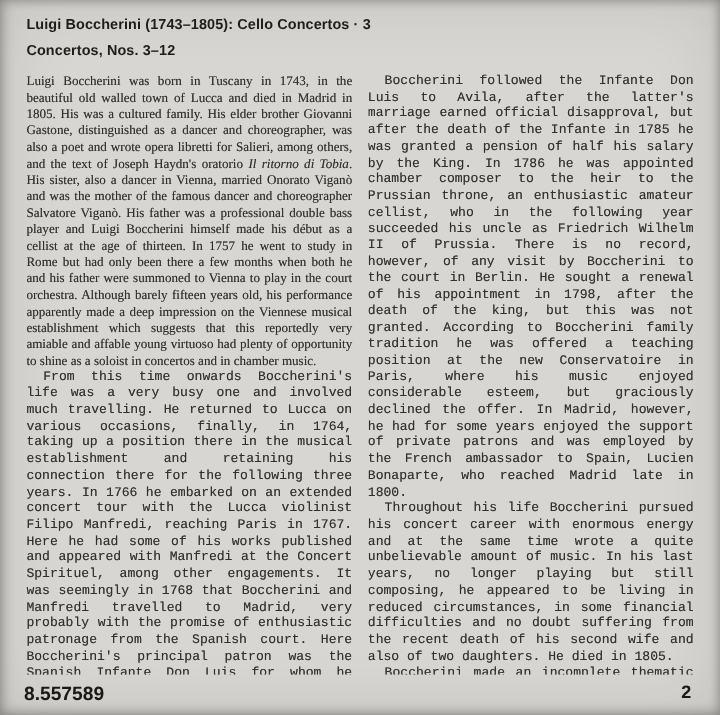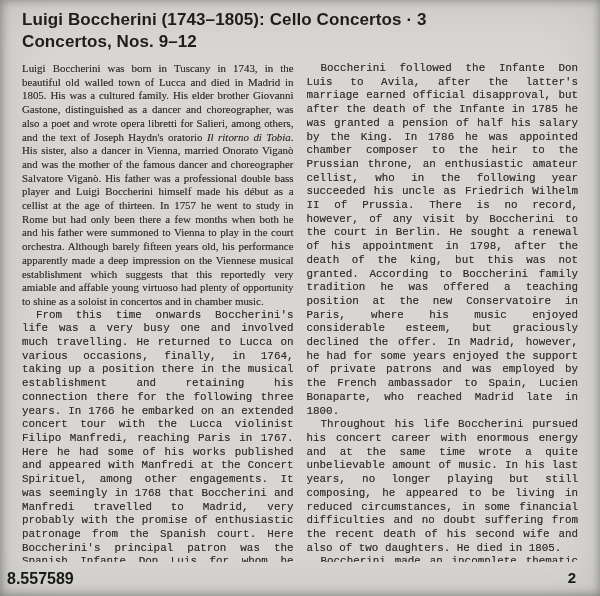--- a/index.html
+++ b/index.html
@@ -22,21 +22,21 @@
       inset 0 -4px 10px rgba(0,0,0,0.12),
       inset 0 3px 8px rgba(0,0,0,0.06);
   }
   .title-block {
     position: absolute;
     left: 22px;
     top: 9px;
     right: 20px;
     font-family: "Liberation Sans", sans-serif;
     font-weight: 700;
-    font-size: 17px;
+    font-size: 12px;
     line-height: 22px;
     color: #1e1d1b;
     letter-spacing: 0.1px;
   }
   .columns {
     position: absolute;
     left: 22px;
     top: 62px;
     width: 556px;
     height: 500px;
@@ -59,21 +59,21 @@
   }
   .para.indent {
     text-indent: 14px;
     font-family: Liberation Mono, monospace;
   }
   .work-title {
     font-style: italic;
   }
   .footer-cat {
     position: absolute;
-    left: 7px;
+    left: 20px;
     bottom: 8px;
     font-family: "Liberation Sans", sans-serif;
     font-weight: 700;
     font-size: 16px;
     color: #191918;
   }
   .footer-page {
     position: absolute;
     right: 24px;
     bottom: 10px;
@@ -83,21 +83,21 @@
     color: #191918;
   }
 </style>
 </head>
 <body>
 
 <div class="page">
 
   <header class="title-block">
     <div>Luigi Boccherini (1743–1805): Cello Concertos · 3</div>
-    <div>Concertos, Nos. 9–12</div>
+    <div>Concertos, Nos. 3–12</div>
   </header>
 
   <main class="columns">
 
     <section class="col">
       <p class="para"><span>Luigi Boccherini was born in Tuscany in 1743, in the beautiful old walled town of Lucca and died in Madrid in 1805. His was a cultured family. His elder brother Giovanni Gastone, distinguished as a dancer and choreographer, was also a poet and wrote opera libretti for Salieri, among others, and the text of Joseph Haydn's oratorio </span><span class="work-title">Il ritorno di Tobia</span><span>. His sister, also a dancer in Vienna, married Onorato Viganò and was the mother of the famous dancer and choreographer Salvatore Viganò. His father was a professional double bass player and Luigi Boccherini himself made his début as a cellist at the age of thirteen. In 1757 he went to study in Rome but had only been there a few months when both he and his father were summoned to Vienna to play in the court orchestra. Although barely fifteen years old, his performance apparently made a deep impression on the Viennese musical establishment which suggests that this reportedly very amiable and affable young virtuoso had plenty of opportunity to shine as a soloist in concertos and in chamber music.</span></p>
       <p class="para indent">From this time onwards Boccherini's life was a very busy one and involved much travelling. He returned to Lucca on various occasions, finally, in 1764, taking up a position there in the musical establishment and retaining his connection there for the following three years. In 1766 he embarked on an extended concert tour with the Lucca violinist Filipo Manfredi, reaching Paris in 1767. Here he had some of his works published and appeared with Manfredi at the Concert Spirituel, among other engagements. It was seemingly in 1768 that Boccherini and Manfredi travelled to Madrid, very probably with the promise of enthusiastic patronage from the Spanish court. Here Boccherini's principal patron was the Spanish Infante Don Luis for whom he wrote many new works. In the circumstances in which he found himself</p>
     </section>
 
     <section class="col">

